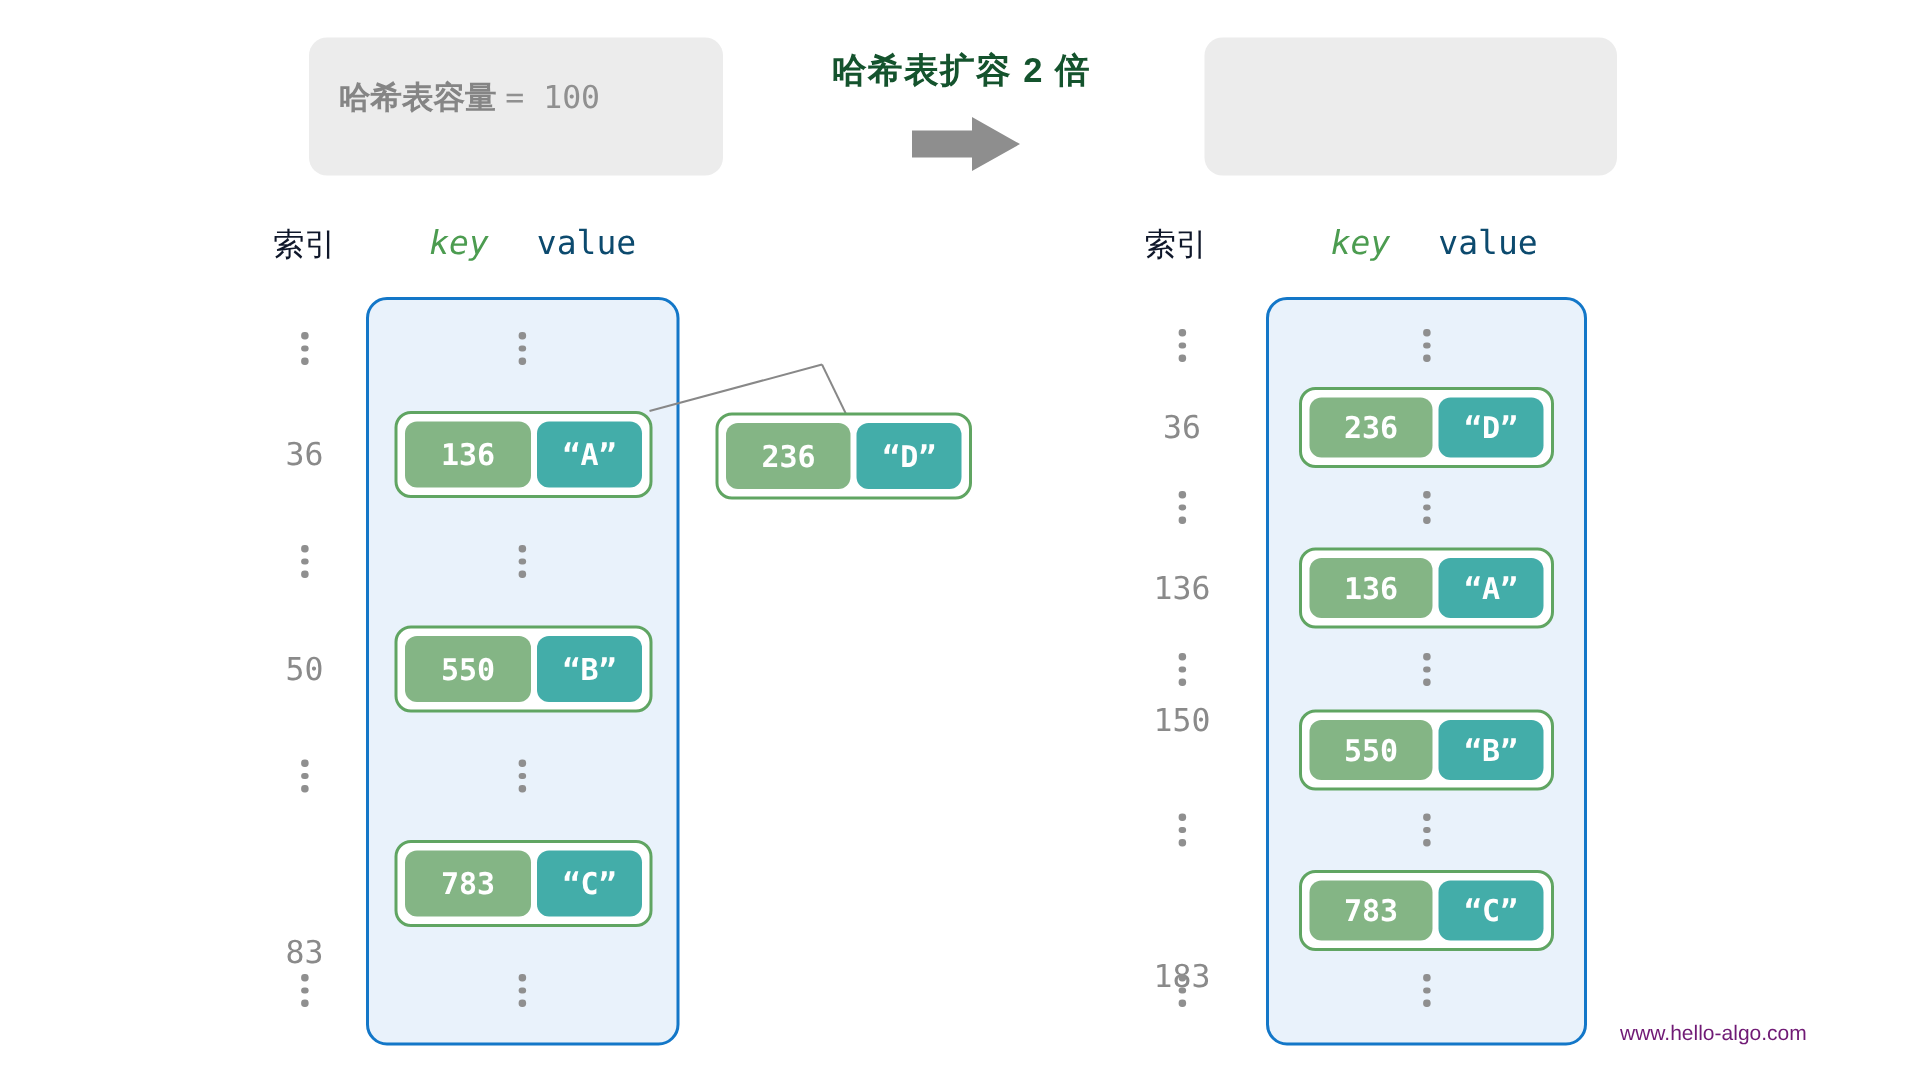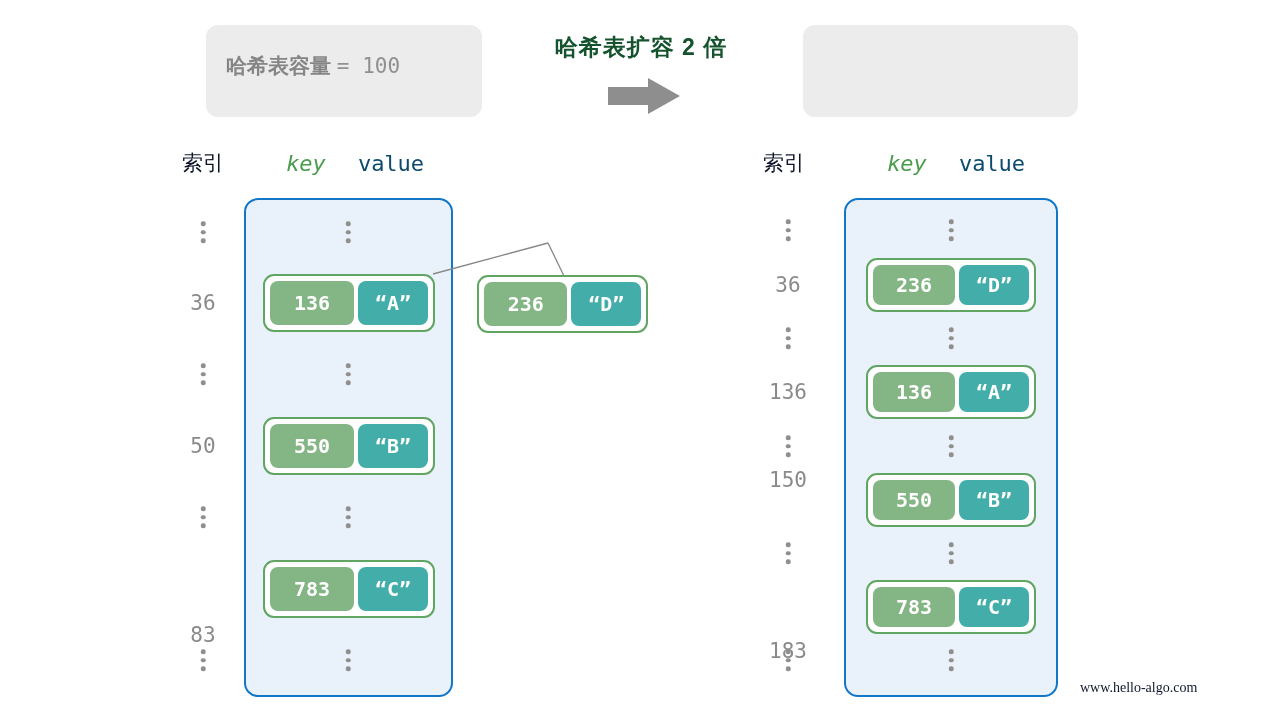--- a/index.html
+++ b/index.html
@@ -67,21 +67,21 @@
   }
 
   
   .ell{display:flex;flex-direction:column;gap:4px;align-items:center;z-index:2;}
   .ell i{width:4.5px;height:4.5px;border-radius:50%;background:#8f8f8f;}
 
   .lines-svg{position:absolute;left:0;top:0;z-index:2;}
   .arrow-svg{position:absolute;z-index:1;}
 
   .watermark{
-    font-family:Liberation Serif, serif;font-size:14px;color:#0f172a;
+    font-family:Liberation Sans, sans-serif;font-size:14px;color:#701a75;
     white-space:nowrap;
   }
 </style>
 </head>
 <body>
 
 <div class="canvas">
 
   <div class="info-box abs" style="left:206px;top:25px;width:276px;height:92px;">
     <div><span class="lbl">哈希表容量</span> <span class="val">=  100</span></div>

